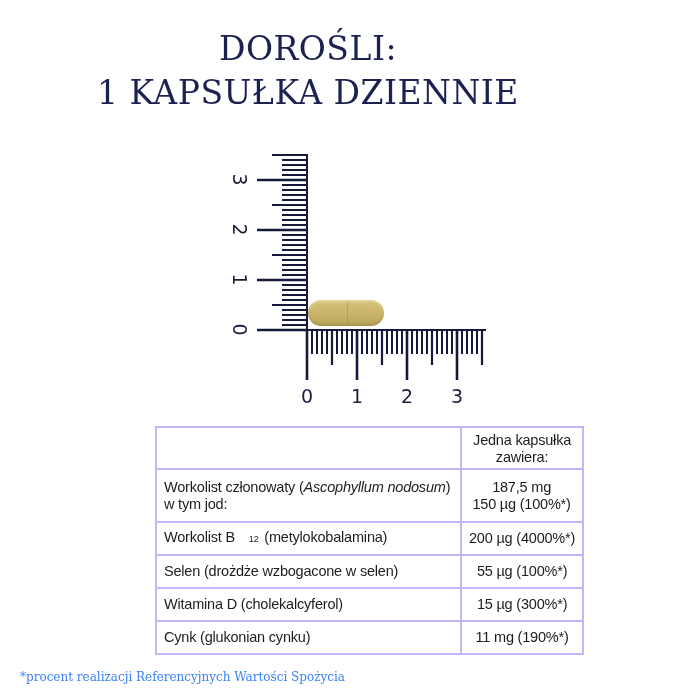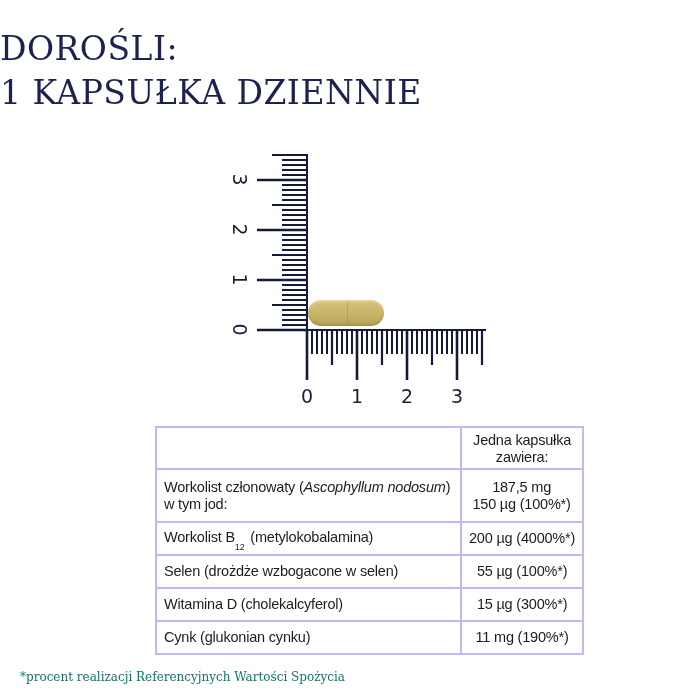--- a/index.html
+++ b/index.html
@@ -11,20 +11,21 @@
     width: 700px;
     height: 700px;
     position: relative;
     overflow: hidden;
   }
   .title {
     position: absolute;
     left: 0;
     top: 27px;
     width: 616px;
+    text-align: center;
     font-family: "DejaVu Serif", "Liberation Serif", serif;
     color: #1c2150;
     font-size: 33px;
     line-height: 44px;
     letter-spacing: 0.5px;
   }
   .title div { margin: 0; }
   .ruler-area {
     position: absolute;
     left: 0;
@@ -83,30 +84,31 @@
   table.supp tr.hdr td { height: 39px; }
   table.supp tr.hdr td.val { text-align: center; padding-top: 1px; }
   table.supp tr.r-first td { height: 51px; }
   table.supp tr.r-first td.val { text-align: center; padding-left: 5px; }
   table.supp tr.r td { height: 31px; }
   table.supp tr.r td.val { text-align: center; padding: 0 2px; }
   sub.small {
     font-size: 9px;
     vertical-align: baseline;
     position: relative;
-    top: 8px;
+    top: 0;
     margin-right: 2px;
+    padding-left: 14px;
   }
   .footnote {
     position: absolute;
     left: 20px;
     top: 670px;
     font-family: "DejaVu Serif", "Liberation Serif", serif;
     font-size: 12px;
-    color: #0f766e;
+    color: #3b82f6;
   }
 </style>
 </head>
 <body>
 
 <div class="title">
   <div>DOROŚLI:</div>
   <div>1 KAPSUŁKA DZIENNIE</div>
 </div>
 

